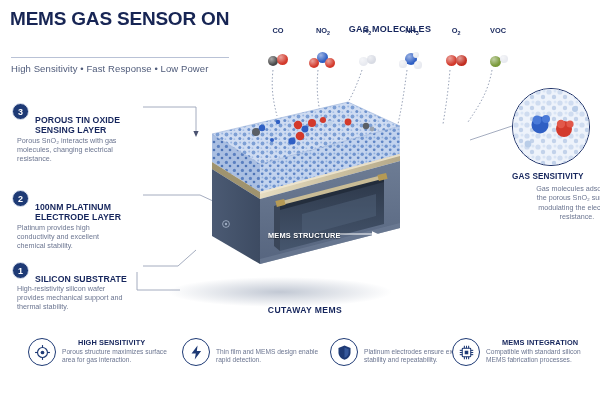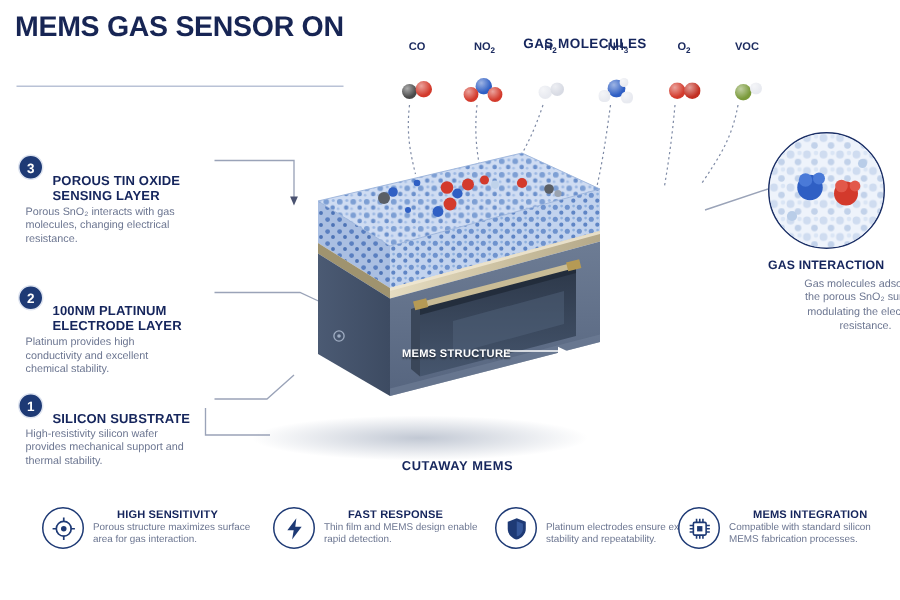--- a/index.html
+++ b/index.html
@@ -117,20 +117,21 @@
 </style>
 </head>
 <body>
 
 <div id="stage">
 
   <div class="title">
     <span>MEMS GAS SENSOR ON</span>
   </div>
   <div class="title-rule"></div>
+  <div class="subtitle">High Sensitivity  •  Fast Response  •  Low Power</div>
 
   <svg class="leads" viewBox="0 0 600 400">
     <polyline points="143,107 196,107 196,133" fill="none" stroke="#9aa3b8" stroke-width="0.9"></polyline>
     <polygon points="196,137 193.4,131 198.6,131" fill="#4a5270"></polygon>
     <polyline points="143,195 200,195 213,201" fill="none" stroke="#9aa3b8" stroke-width="0.9"></polyline>
     <polyline points="143,266 178,266 196,250" fill="none" stroke="#9aa3b8" stroke-width="0.9"></polyline>
     <polyline points="137,272 137,290 180,290" fill="none" stroke="#9aa3b8" stroke-width="0.9"></polyline>
     <line x1="470" y1="140" x2="512" y2="126" stroke="#9aa3b8" stroke-width="0.9"></line>
   </svg>
 
@@ -311,21 +312,21 @@
       <circle cx="27" cy="36" r="8.5" fill="#2f5fc4"></circle>
       <circle cx="24" cy="31" r="4.5" fill="#4a7ad8"></circle>
       <circle cx="33" cy="30" r="4.0" fill="#4a7ad8"></circle>
       <circle cx="51" cy="40" r="8.0" fill="#d33a2c"></circle>
       <circle cx="48" cy="35" r="4.2" fill="#e2584a"></circle>
       <circle cx="57" cy="35" r="3.6" fill="#e2584a"></circle>
       <circle cx="62" cy="20" r="3.0" fill="#b9cde8"></circle>
       <circle cx="15" cy="55" r="3.4" fill="#b9cde8"></circle>
     </svg>
   </div>
-  <div class="gi-h">GAS INTERACTION</div>
+  <div class="gi-h">GAS SENSITIVITY</div>
   <div class="gi-b">Gas molecules adsorb on the porous SnO₂ surface, modulating the electrical resistance.</div>
 
   <div class="feat" id="f0">
     <div class="ico">
       <svg width="17" height="17" viewBox="0 0 24 24" fill="none" stroke="#1e3a75" stroke-width="1.6">
         <circle cx="12" cy="12" r="7"></circle>
           <circle cx="12" cy="12" r="2.6" fill="#1e3a75" stroke="none"></circle>
         <line x1="12" y1="1.5" x2="12" y2="5.5"></line>
           <line x1="12" y1="18.5" x2="12" y2="22.5"></line>
         <line x1="1.5" y1="12" x2="5.5" y2="12"></line>
@@ -335,21 +336,20 @@
     <div class="fh">HIGH SENSITIVITY</div>
     <div class="fb">Porous structure maximizes surface area for gas interaction.</div>
   </div>
 
   <div class="feat" id="f1">
     <div class="ico">
       <svg width="17" height="17" viewBox="0 0 24 24">
         <polygon points="13.5,2 5,13.5 11,13.5 9.5,22 18.5,10 12.5,10" fill="#1e3a75"></polygon>
       </svg>
     </div>
-    <div class="fh">FAST RESPONSE</div>
     <div class="fb">Thin film and MEMS design enable rapid detection.</div>
   </div>
 
   <div class="feat" id="f2">
     <div class="ico">
       <svg width="17" height="17" viewBox="0 0 24 24">
         <path d="M12 2 L20.5 5.5 V12 C20.5 17 16.8 20.8 12 22.2 C7.2 20.8 3.5 17 3.5 12 V5.5 Z" fill="#1e3a75"></path>
         <path d="M12 5 L17.8 7.4 V12 C17.8 15.6 15.3 18.3 12 19.4 Z" fill="#3f63a8" opacity="0.75"></path>
       </svg>
     </div>

